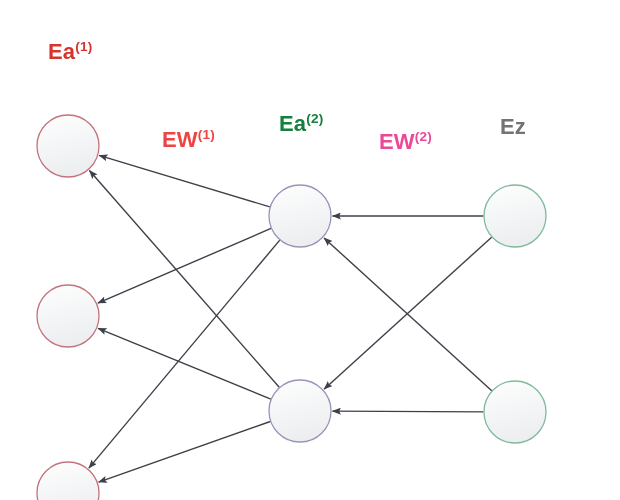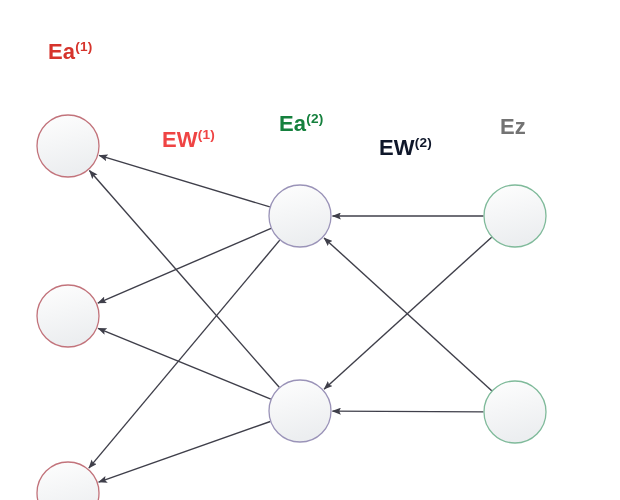--- a/index.html
+++ b/index.html
@@ -38,21 +38,21 @@
   }
   .layer-label sup {
     font-size: 0.62em;
     font-weight: bold;
     vertical-align: super;
     line-height: 0;
   }
   #label-ea1 { left: 48px;  top: 10px;  color: #d6342c; }
   #label-ew1 { left: 162px; top: 98px;  color: #ef4444; }
   #label-ea2 { left: 279px; top: 82px;  color: #15803d; }
-  #label-ew2 { left: 379px; top: 106px; color: #0f172a; }
+  #label-ew2 { left: 379px; top: 100px; color: #ec4899; }
   #label-ez  { left: 500px; top: 85px;  color: #737373; }
 
   #watermark {
     position: absolute;
     left: 420px;
     top: 462px;
     display: flex;
     align-items: center;
     gap: 7px;
     color: #c2c2c2;

